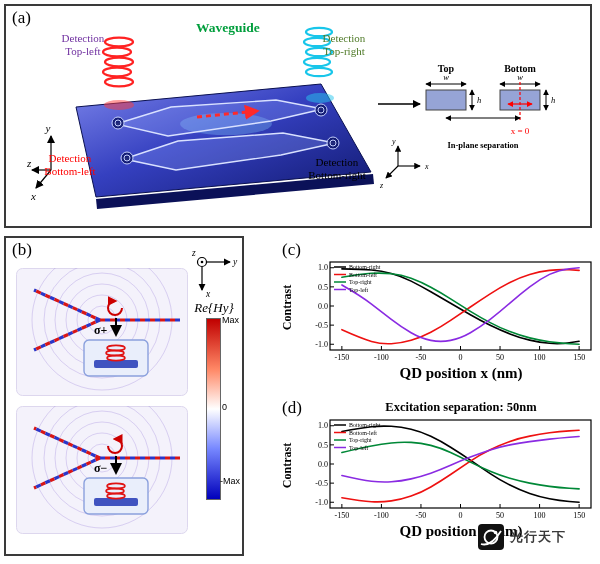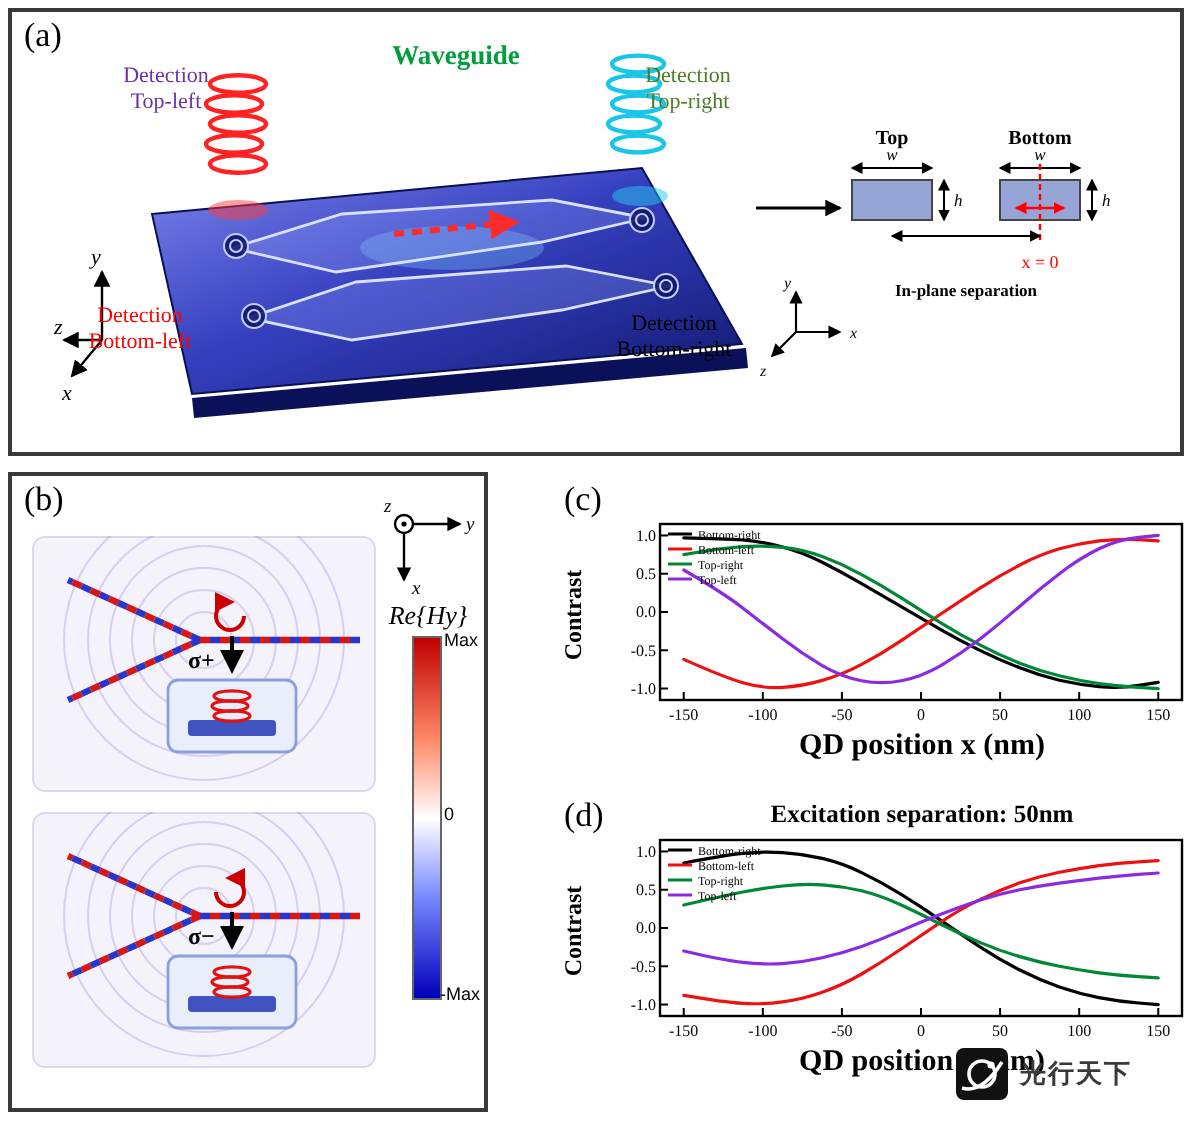--- a/index.html
+++ b/index.html
@@ -239,21 +239,21 @@
         <ellipse cx="100" cy="80" rx="9" ry="2.6"></ellipse>
           <ellipse cx="99" cy="85" rx="9" ry="2.6"></ellipse>
           <ellipse cx="100" cy="90" rx="9" ry="2.6"></ellipse>
       </g>
     </svg>
 
     <div class="cbtitle" style="left:180px;top:62px;width:56px">Re{Hy}</div>
     <div class="cbar" style="left:200px;top:80px"></div>
     <div class="cblab" style="left:216px;top:77px">Max</div>
     <div class="cblab" style="left:216px;top:164px">0</div>
-    <div class="cblab" style="left:214px;top:254px">-Max</div>
+    <div class="cblab" style="left:214px;top:238px">-Max</div>
   </div>
 
   <div class="plabel" style="left:282px;top:240px">(c)</div>
   <div class="ylab" style="left:252px;top:300px">Contrast</div>
   <svg id="chart-c" class="abs" style="left:300px;top:259px" width="296" height="106">
       <rect x="30" y="3" width="261" height="88" fill="none" stroke="#000" stroke-width="1.2"></rect>
       <line x1="41.86363636363636" y1="91" x2="41.86363636363636" y2="87" stroke="#000" stroke-width="1"></line>
       <text x="41.86363636363636" y="101" text-anchor="middle" font-size="8">-150</text>
       <line x1="81.4090909090909" y1="91" x2="81.4090909090909" y2="87" stroke="#000" stroke-width="1"></line>
       <text x="81.4090909090909" y="101" text-anchor="middle" font-size="8">-100</text>

